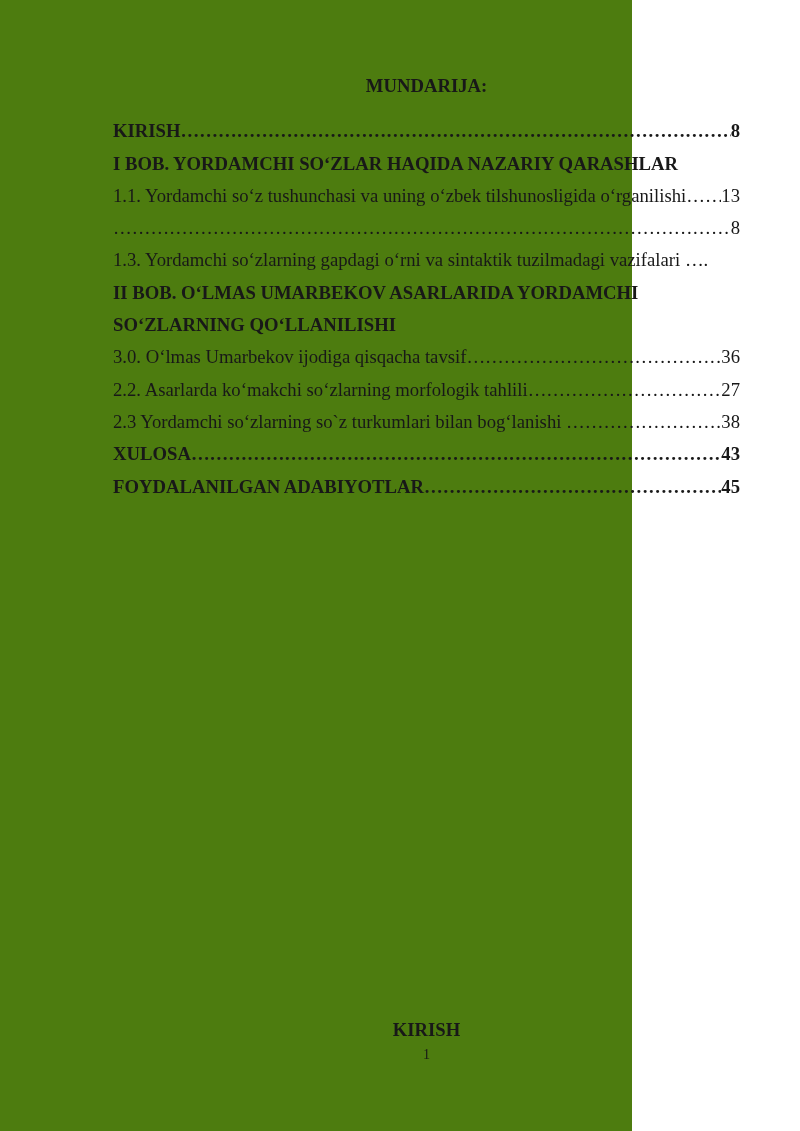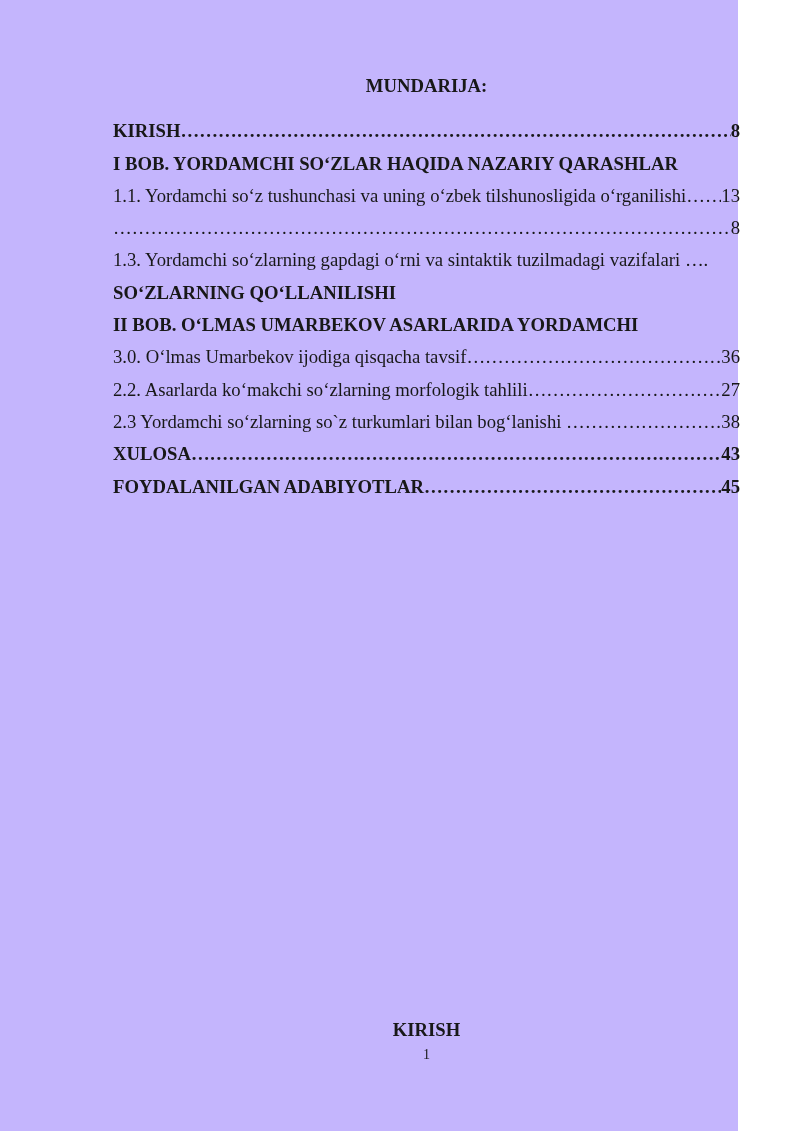--- a/index.html
+++ b/index.html
@@ -9,23 +9,23 @@
   }
   body {
     width: 800px;
     height: 1131px;
     font-family: "Liberation Serif", "DejaVu Serif", serif;
     color: #181818;
     overflow: hidden;
   }
   .sheet {
     position: relative;
-    width: 738px;
+    width: 632px;
     height: 1131px;
-    background: #c4b5fd;
+    background: #4d7c0f;
   }
   .content {
     position: absolute;
     left: 113px;
     top: 70px;
     width: 627px;
   }
   .doc-title {
     text-align: center;
     font-weight: bold;
@@ -95,25 +95,25 @@
     <div class="toc-row">
       <span class="leader">…………………………………………………………………………………………………………………………………………………………………………………………………………………………………………………………</span>
       <span class="pnum">8</span>
     </div>
 
     <div class="toc-row">
       <span class="label">1.3. Yordamchi so‘zlarning gapdagi o‘rni va sintaktik tuzilmadagi vazifalari ….</span>
     </div>
 
     <div class="toc-row bold">
-      <span class="label">SO‘ZLARNING QO‘LLANILISHI</span>
+      <span class="label">II BOB. O‘LMAS UMARBEKOV ASARLARIDA YORDAMCHI</span>
     </div>
 
     <div class="toc-row bold">
-      <span class="label">II BOB. O‘LMAS UMARBEKOV ASARLARIDA YORDAMCHI</span>
+      <span class="label">SO‘ZLARNING QO‘LLANILISHI</span>
     </div>
 
     <div class="toc-row">
       <span class="label">3.0. O‘lmas Umarbekov ijodiga qisqacha tavsif</span>
       <span class="leader">…………………………………………………………………………………………………………………………………………………………………………………………………………………………………………………………</span>
       <span class="pnum">36</span>
     </div>
 
     <div class="toc-row">
       <span class="label">2.2. Asarlarda ko‘makchi so‘zlarning morfologik tahlili</span>

